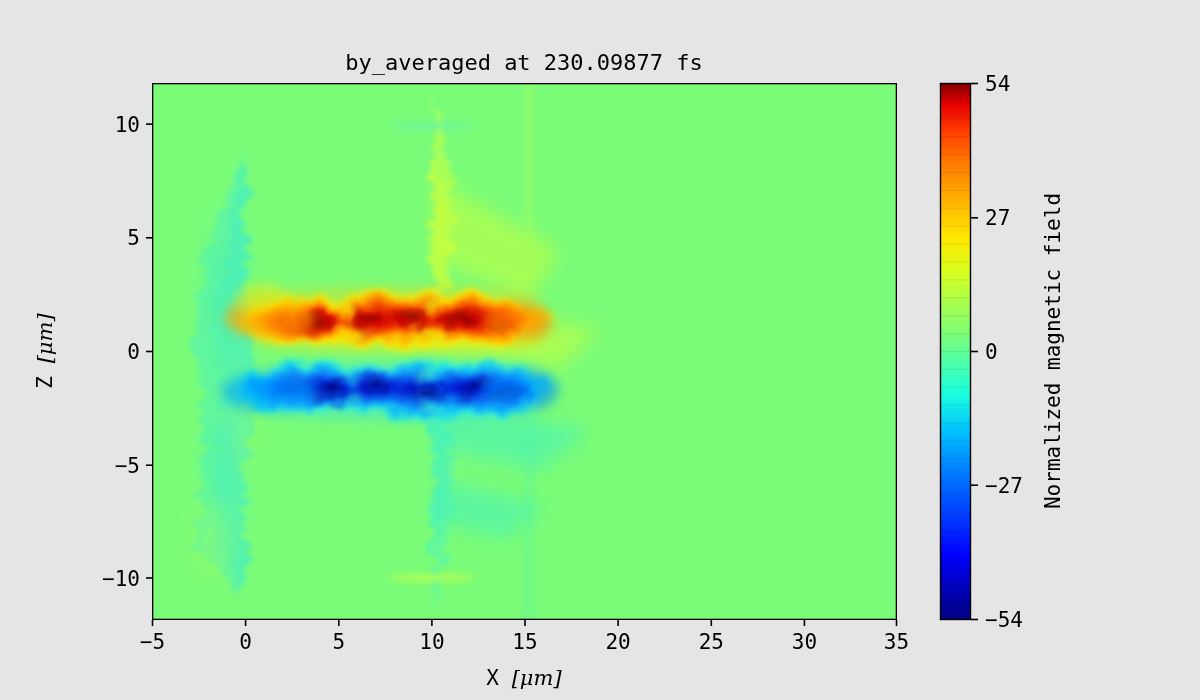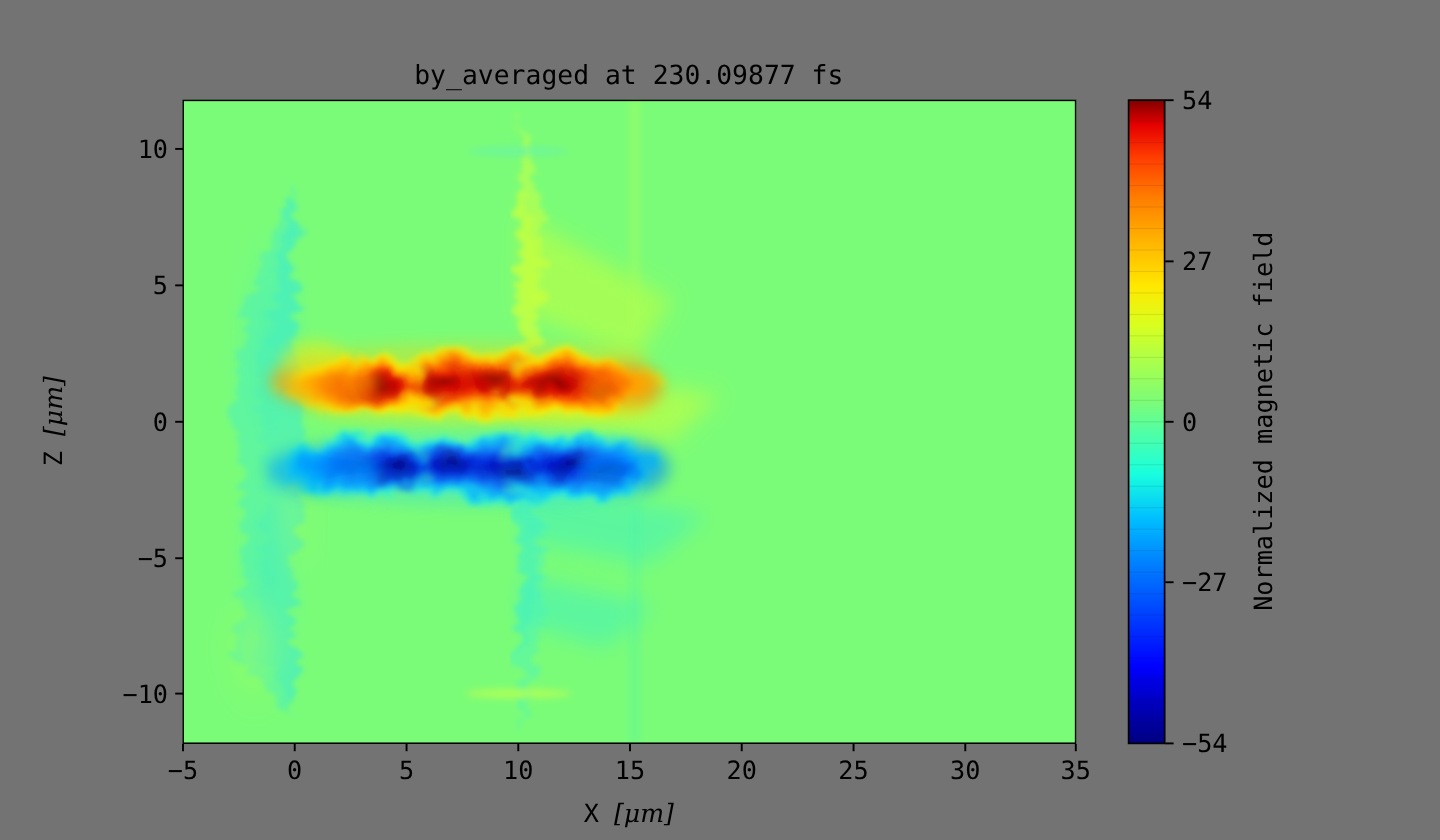--- a/index.html
+++ b/index.html
@@ -10,21 +10,21 @@
   body {
     width: 1200px;
     height: 700px;
     overflow: hidden;
     font-family: "DejaVu Sans Mono", "Liberation Mono", monospace;
   }
   #figure {
     position: relative;
     width: 1200px;
     height: 700px;
-    background: #737373;
+    background: #e5e5e5;
   }
   .tick-label {
     font-size: 21px;
     fill: #000000;
     font-family: "DejaVu Sans Mono", "Liberation Mono", monospace;
   }
   .axis-label {
     font-size: 21px;
     fill: #000000;
     font-family: "DejaVu Sans Mono", "Liberation Mono", monospace;

